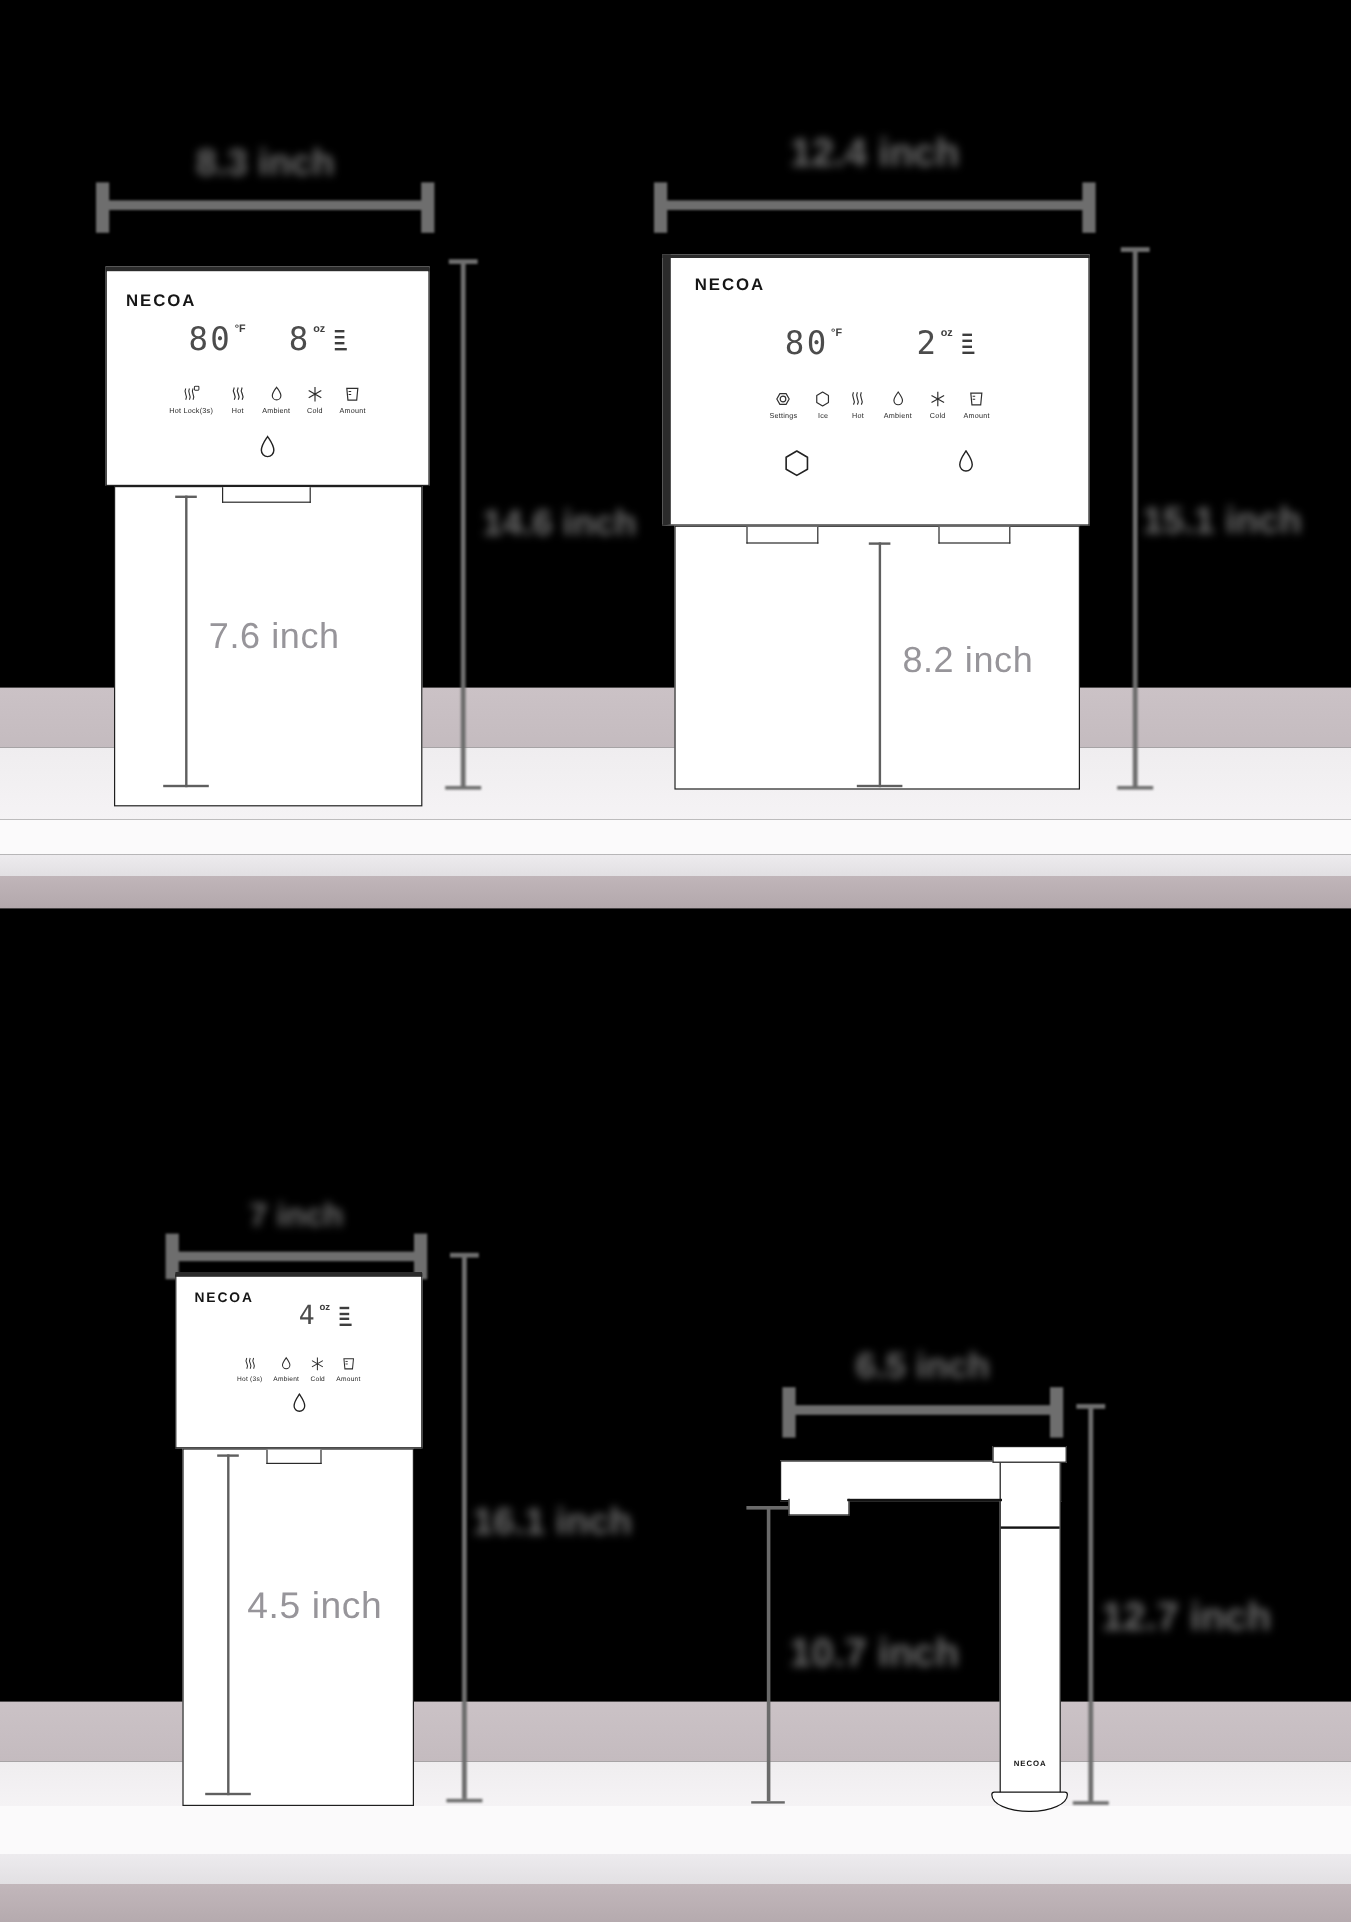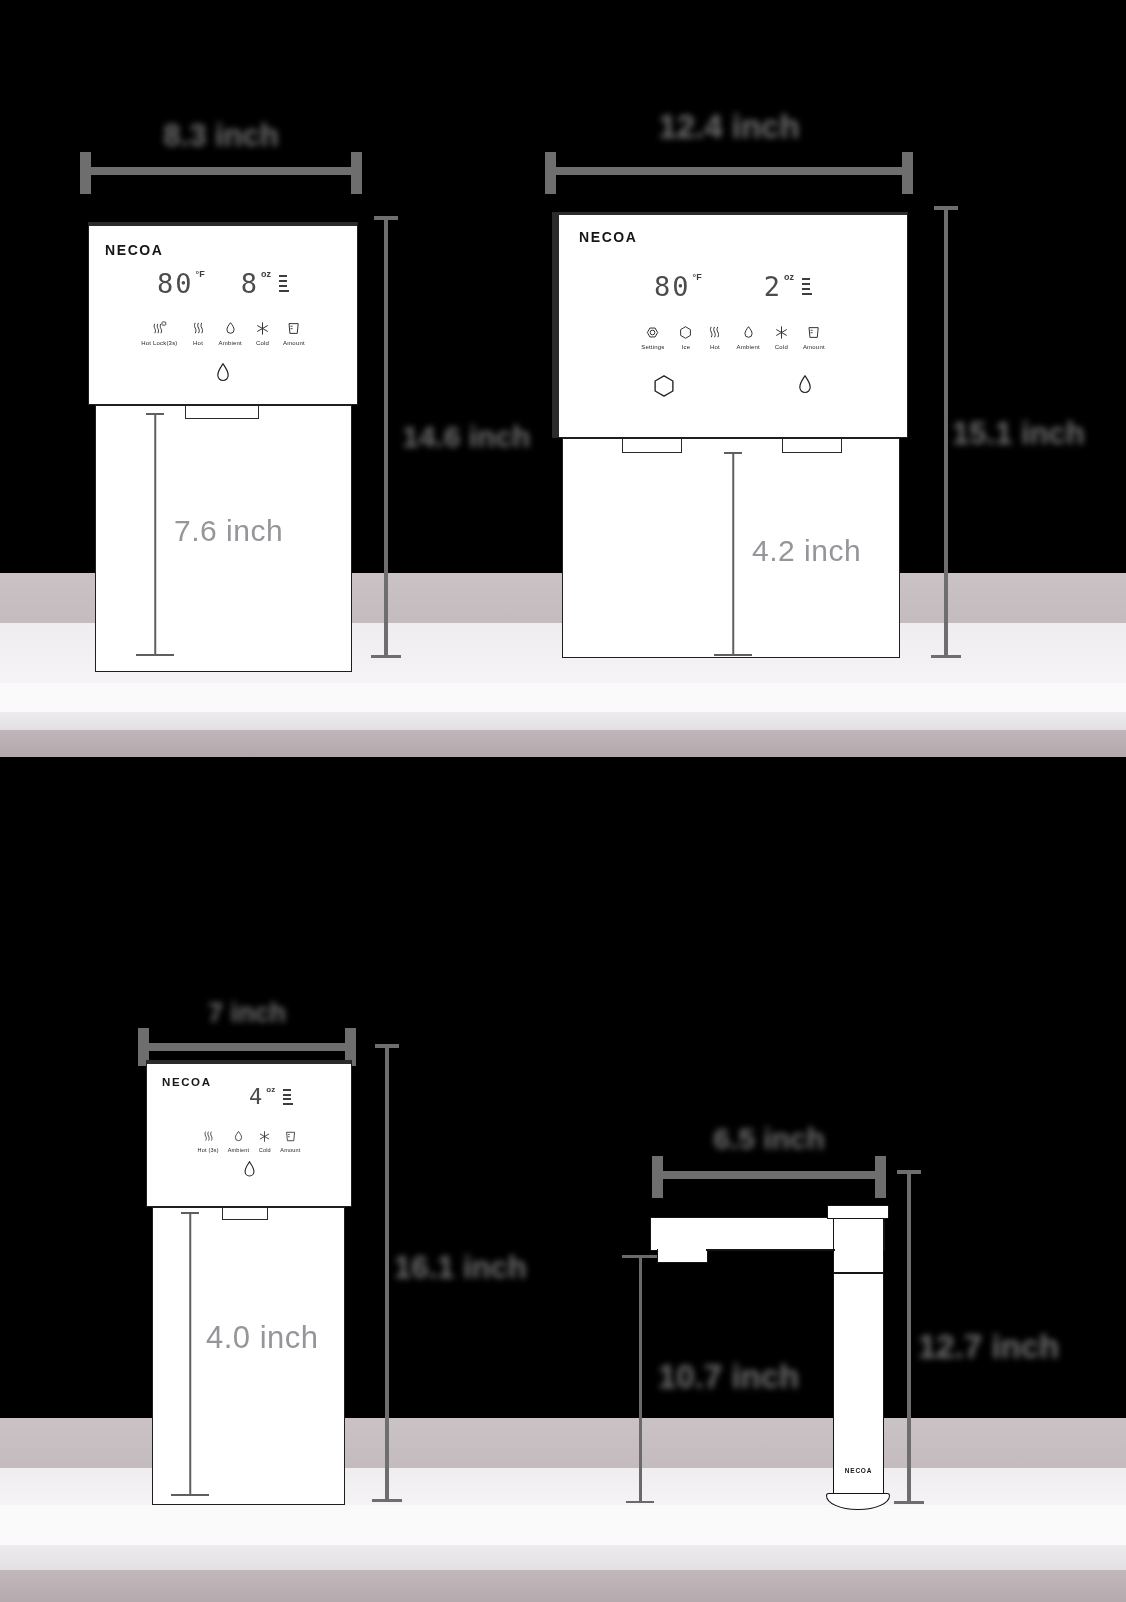--- a/index.html
+++ b/index.html
@@ -228,21 +228,21 @@
       </div>
     </div>
     <div class="dbody" style="left:562px;top:438px;width:338px;height:220px;"></div>
     <div class="notch" style="left:622px;top:439px;width:60px;height:14px;"></div>
     <div class="notch" style="left:782px;top:439px;width:60px;height:14px;"></div>
     <div class="idim" style="left:713px;top:452px;width:40px;height:204px;">
       <i class="ct"></i>
         <i class="line"></i>
         <i class="cb"></i>
     </div>
-    <div class="mlabel" style="left:752px;top:534px;">4.2 inch</div>
+    <div class="mlabel" style="left:752px;top:534px;">8.2 inch</div>
     <div class="vdim" style="left:931px;top:206px;width:30px;height:452px;">
       <i class="ct"></i>
         <i class="line"></i>
         <i class="cb"></i>
     </div>
     <div class="blur-label" style="left:952px;top:416px;font-size:31px;">15.1 inch</div>
   </div>
 
   <div>
     <div class="blur-label center-text" style="left:138px;width:218px;top:998px;font-size:27px;">7 inch</div>
@@ -296,21 +296,21 @@
           </svg>
       </div>
     </div>
     <div class="dbody" style="left:152px;top:1207px;width:193px;height:298px;"></div>
     <div class="notch" style="left:222px;top:1208px;width:46px;height:12px;"></div>
     <div class="idim" style="left:170px;top:1212px;width:40px;height:284px;">
       <i class="ct"></i>
         <i class="line"></i>
         <i class="cb"></i>
     </div>
-    <div class="mlabel" style="left:206px;top:1320px;font-size:31px;">4.0 inch</div>
+    <div class="mlabel" style="left:206px;top:1320px;font-size:31px;">4.5 inch</div>
     <div class="vdim" style="left:372px;top:1044px;width:30px;height:458px;">
       <i class="ct"></i>
         <i class="line"></i>
         <i class="cb"></i>
     </div>
     <div class="blur-label" style="left:394px;top:1250px;font-size:31px;">16.1 inch</div>
   </div>
 
   <div>
     <div class="blur-label center-text" style="left:652px;width:234px;top:1122px;font-size:30px;">6.5 inch</div>

